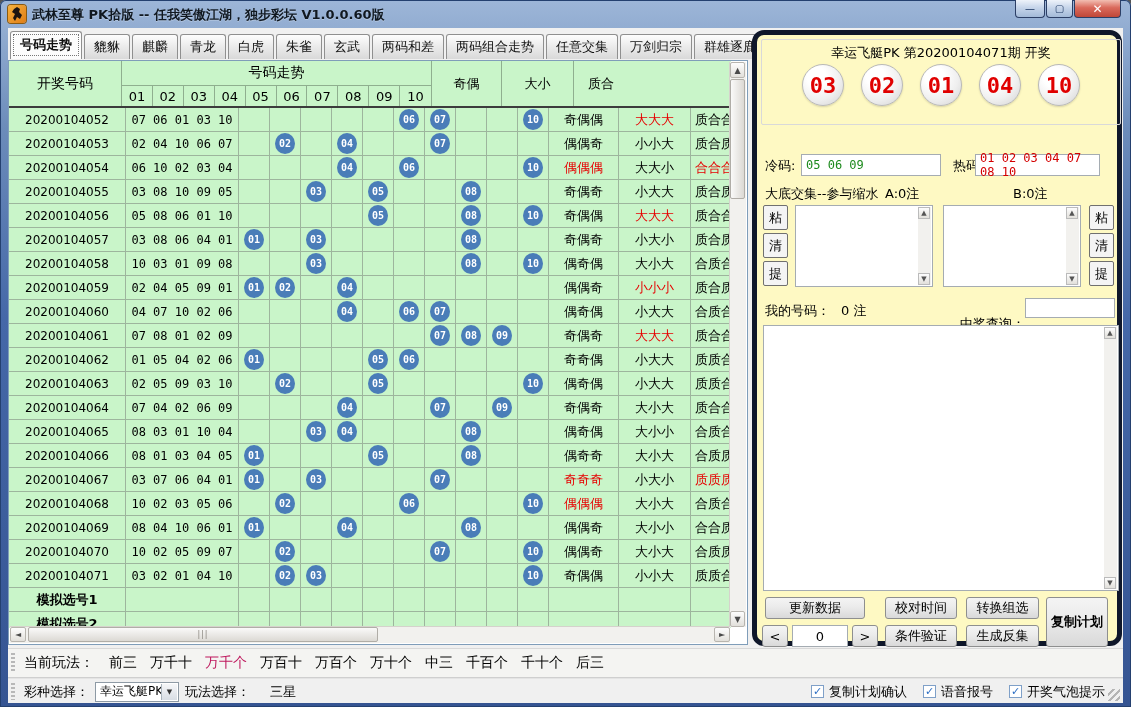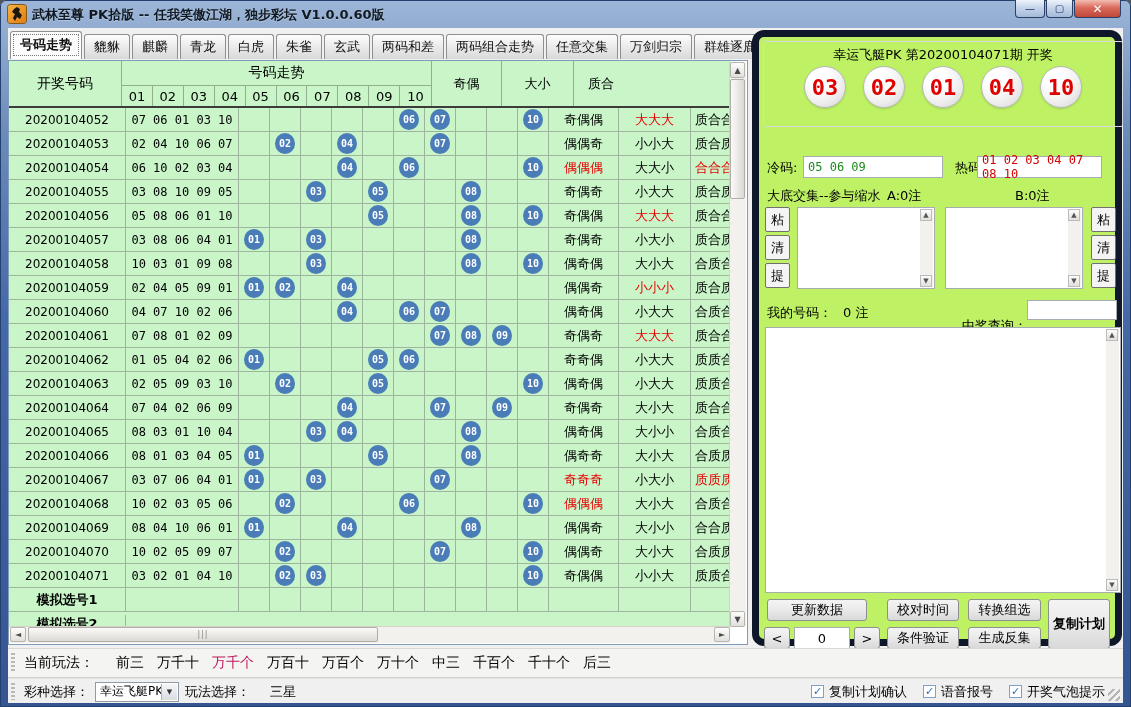--- a/index.html
+++ b/index.html
@@ -56,22 +56,22 @@
                 background:linear-gradient(180deg,#fdfdfd,#e2e0db);border:1px solid #b8b5af;box-sizing:border-box;border-radius:2px;}
   .vscroll .thumbv{position:absolute;left:0;top:17px;width:15px;height:120px;background:linear-gradient(90deg,#fafaf9,#dcd9d4);
                    border:1px solid #b0ada7;box-sizing:border-box;border-radius:2px;}
   .hscroll{position:absolute;left:1px;bottom:1px;height:16px;width:720px;background:#f2f1ee;border-top:1px solid #d5d2cc;}
   .hscroll .arr{position:absolute;top:0;width:16px;height:15px;font-size:8px;color:#4a4a4a;display:flex;align-items:center;justify-content:center;
                 background:linear-gradient(180deg,#fdfdfd,#e2e0db);border:1px solid #b8b5af;box-sizing:border-box;border-radius:2px;}
   .hscroll .thumbh{position:absolute;left:18px;top:0;width:350px;height:15px;background:linear-gradient(180deg,#fafaf9,#dcd9d4);
                    border:1px solid #b0ada7;box-sizing:border-box;border-radius:2px;display:flex;align-items:center;justify-content:center;
                    color:#8a867f;font-size:8px;letter-spacing:1px;}
   
-  .rightpanel{position:absolute;left:744px;top:2px;width:370px;height:616px;background:#bef264;
-              border:7px solid #0f172a;box-sizing:border-box;border-radius:12px;}
+  .rightpanel{position:absolute;left:744px;top:2px;width:370px;height:616px;background:#fef9c3;
+              border:5px solid #0f172a;box-sizing:border-box;border-radius:12px;}
   .box-draw{position:absolute;left:4px;top:4px;width:360px;height:86px;border:1px solid #d9d9d9;border-radius:2px;box-sizing:border-box;}
   .draw-title{position:absolute;left:0;right:0;top:4px;text-align:center;font-size:13px;color:#000;}
   .drawballs{position:absolute;left:0;right:0;top:24px;display:flex;justify-content:center;gap:17px;}
   .bigball{width:40px;height:40px;border-radius:50%;border:1px solid #b9b9b9;
            background:radial-gradient(circle at 35% 30%,#ffffff 25%,#efefef 60%,#d2d2d2 100%);
            display:flex;align-items:center;justify-content:center;font-size:22px;font-weight:bold;color:#e00000;
            font-family:"DejaVu Sans Mono",monospace;box-shadow:0 1px 2px rgba(0,0,0,.15);}
   .countdown{position:absolute;left:0;right:0;top:95px;text-align:center;font-size:16px;font-weight:bold;color:#e8430e;letter-spacing:1px;}
   .lbl{font-size:13px;color:#000;white-space:nowrap;}
   .codebox{position:absolute;height:22px;background:#fff;border:1px solid #a5acb2;box-sizing:border-box;
@@ -91,21 +91,21 @@
                 background:linear-gradient(180deg,#fdfdfd,#e2e0db);border:1px solid #bbb;box-sizing:border-box;}
   .myrow{position:absolute;left:8px;top:265px;right:8px;height:20px;}
   .querybox{position:absolute;left:268px;top:263px;width:90px;height:20px;background:#fff;border:1px solid #a5acb2;box-sizing:border-box;}
   .btn{border:1px solid #8e8f8f;border-radius:3px;background:linear-gradient(180deg,#f4f4f4,#ebebeb 45%,#d9d9d9);
        font-size:13px;color:#000;display:flex;align-items:center;justify-content:center;box-sizing:border-box;position:absolute;}
   .spin{position:absolute;background:#fff;border:1px solid #a5acb2;box-sizing:border-box;display:flex;align-items:center;justify-content:center;font-size:13px;}
   
   .playbar{position:absolute;left:0;right:0;top:620px;height:28px;background:#f4f4f2;border-top:1px solid #d8d8d8;border-bottom:1px solid #cfcfcf;}
   .grip{position:absolute;left:3px;top:4px;bottom:4px;width:4px;
         background:repeating-linear-gradient(180deg,#b8b8b8 0 2px,transparent 2px 4px);}
-  .playbar .inner{position:absolute;left:16px;top:0;bottom:0;display:flex;align-items:center;gap:14px;font-size:14px;}
+  .playbar .inner{position:absolute;left:16px;top:0;bottom:0;display:flex;align-items:center;gap:7px;font-size:14px;}
   .mode{cursor:default;color:#000;white-space:nowrap;}
   .mode.active{color:#be185d;}
   .statusbar{position:absolute;left:0;right:0;top:650px;height:25px;background:#f0f0f0;border-top:1px solid #e4e4e4;}
   .statusbar .left{position:absolute;left:16px;top:0;bottom:0;display:flex;align-items:center;gap:6px;font-size:13px;}
   .combo{width:84px;height:20px;background:#fff;border:1px solid #8e9aa5;box-sizing:border-box;display:flex;align-items:center;font-size:12px;position:relative;padding-left:4px;}
   .combo .dd{position:absolute;right:1px;top:1px;bottom:1px;width:15px;background:linear-gradient(180deg,#f5f6f8,#d8dde4);
              border-left:1px solid #aab4bd;display:flex;align-items:center;justify-content:center;font-size:7px;color:#333;}
   .cbgroup{position:absolute;right:18px;top:0;bottom:0;display:flex;align-items:center;gap:16px;font-size:13px;}
   .cbitem{display:flex;align-items:center;gap:5px;}
   .cb{width:13px;height:13px;background:#fff;border:1px solid #7fa0c8;box-sizing:border-box;display:flex;align-items:center;justify-content:center;
@@ -645,21 +645,21 @@
                 <div class="cell c-ball"></div>
                 <div class="cell c-ball"></div>
                 <div class="cell c-ball"></div>
                 <div class="cell c-ball"></div>
                 <div class="cell c-ball"></div>
                 <div class="cell c-ball"></div>
                 <div class="cell c-oe"></div>
                 <div class="cell c-bs"></div>
                 <div class="cell c-pr"></div>
               </div>
-              <div class="trow" style="height: 23px; align-items: center;">
+              <div class="trow" style="height: 23px;">
                 <div class="cell c-period simlabel">模拟选号2</div>
                 <div class="cell c-nums"></div>
                 <div class="cell c-ball"></div>
                 <div class="cell c-ball"></div>
                 <div class="cell c-ball"></div>
                 <div class="cell c-ball"></div>
                 <div class="cell c-ball"></div>
                 <div class="cell c-ball"></div>
                 <div class="cell c-ball"></div>
                 <div class="cell c-ball"></div>

